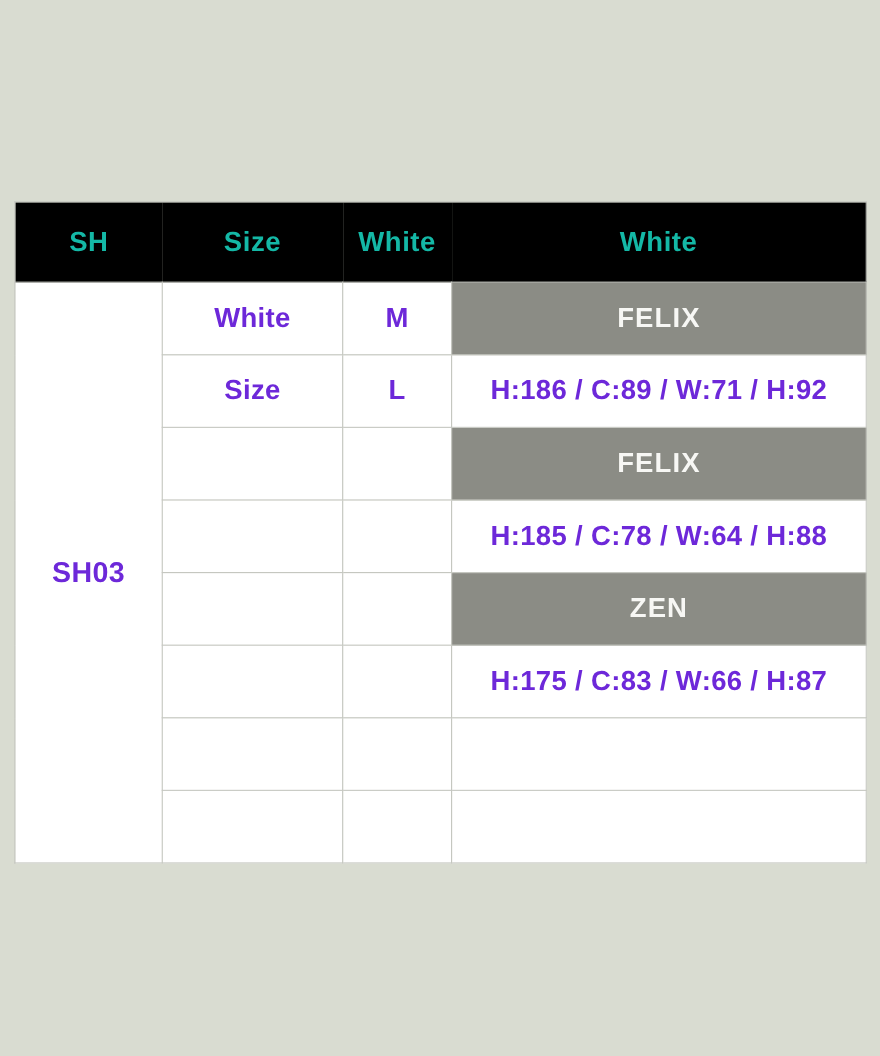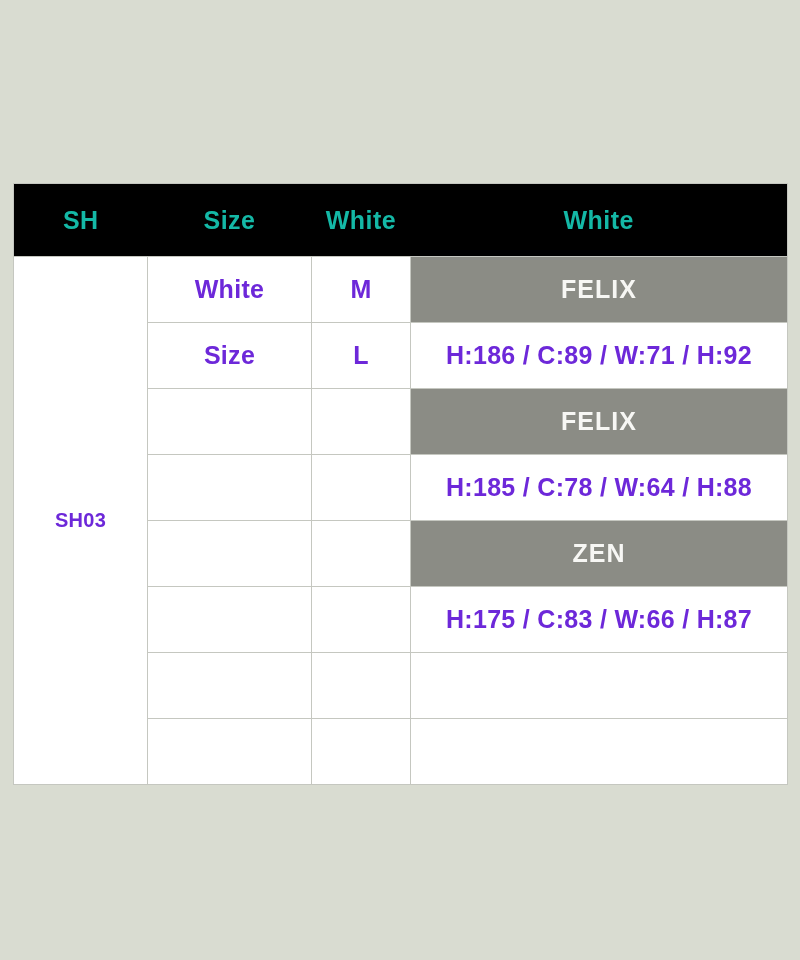--- a/index.html
+++ b/index.html
@@ -49,21 +49,21 @@
     height: 65px;
     font-size: 25px;
     font-weight: bold;
     text-align: center;
     vertical-align: middle;
     padding: 0;
     border: 1px solid #c5c7c0;
     letter-spacing: 0.3px;
   }
   table.size-table td.product-code-cell {
-    font-size: 20px;
+    font-size: 26px;
   }
   table.size-table td.model-name-cell {
     background: #8b8c85;
     color: #f7f7f4;
     letter-spacing: 1px;
     margin-top: 18px;
   }
 </style>
 </head>
 <body>

